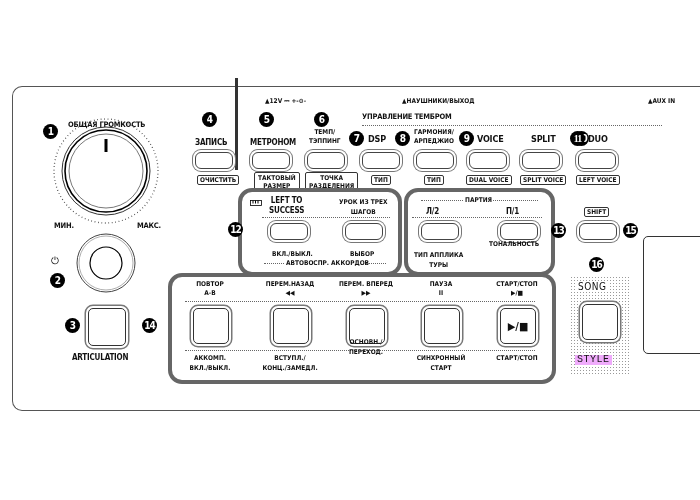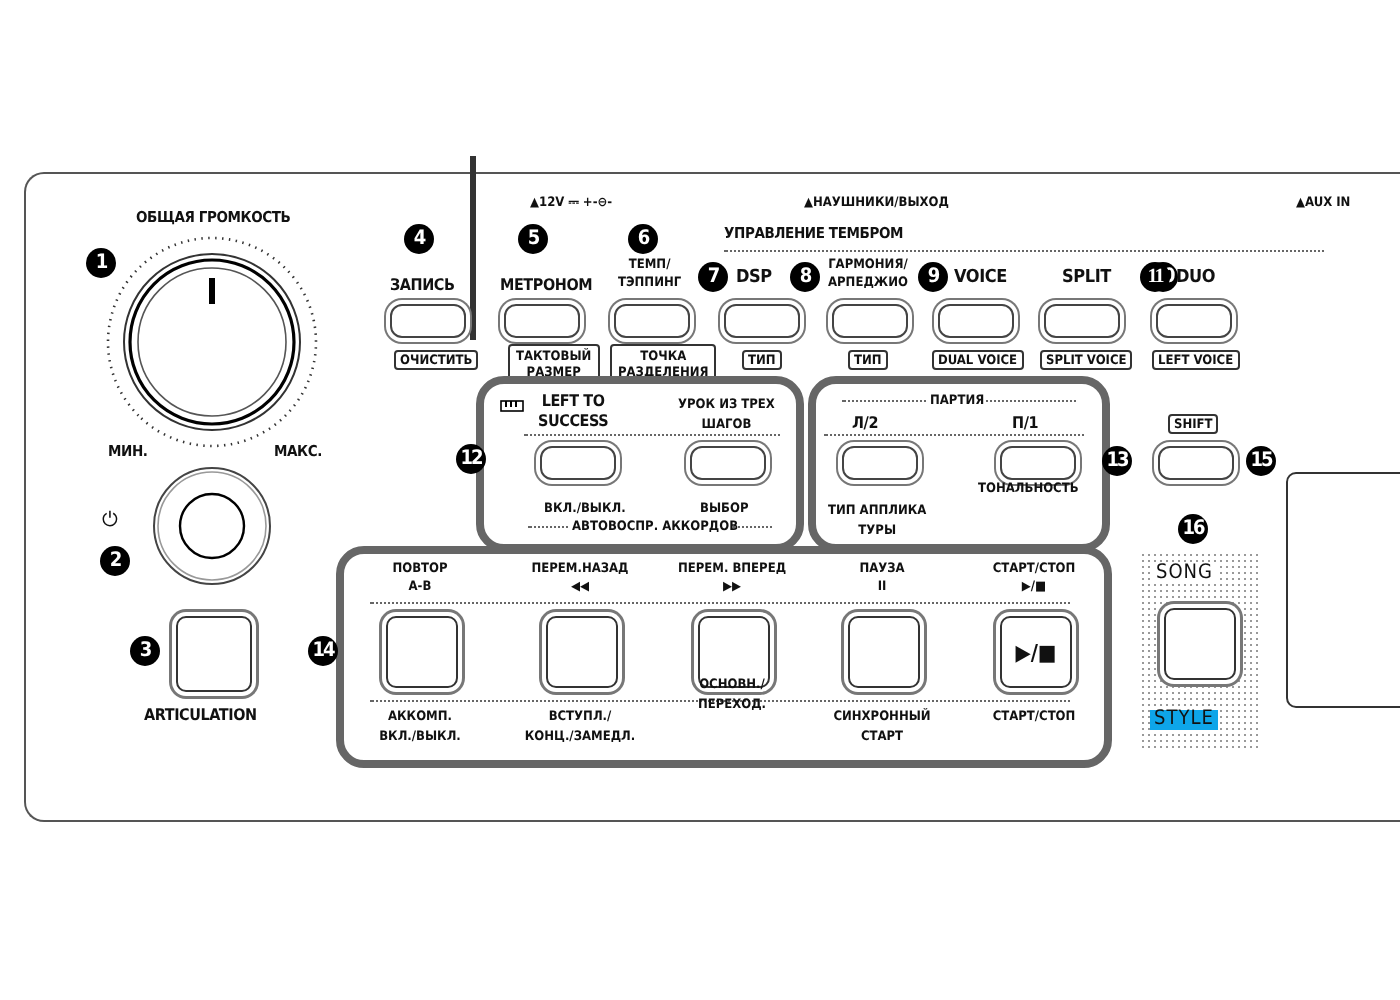--- a/index.html
+++ b/index.html
@@ -34,21 +34,21 @@
 <div class="leader-dot"></div>
 
 <div class="panel"></div>
 
 <div class="leader" style="top:78px;"></div>
 
 <div class="lbl-sm" style="left:265px;top:97px;font-weight:bold;">▲12V ⎓  +-⊖-</div>
 <div class="lbl-sm" style="left:402px;top:97px;font-weight:bold;">▲НАУШНИКИ/ВЫХОД</div>
 <div class="lbl-sm" style="left:648px;top:97px;font-weight:bold;">▲AUX IN</div>
 
-<div class="lbl" style="left:68px;top:104px;font-size:7.5px;">ОБЩАЯ ГРОМКОСТЬ</div>
+<div class="lbl" style="left:68px;top:120px;font-size:7.5px;">ОБЩАЯ ГРОМКОСТЬ</div>
 <div class="num" style="left:43px;top:124px;">1</div>
 <svg class="abs" style="left:50px;top:115px;" width="112" height="112">
   <circle cx="56" cy="56" r="52" fill="none" stroke="#333" stroke-width="1.3" stroke-dasharray="0.8 3" transform="rotate(135 56 56)" pathLength="360"></circle>
   <circle cx="56" cy="56" r="44" fill="#fff" stroke="#333" stroke-width="1"></circle>
   <circle cx="56" cy="56" r="41" fill="none" stroke="#000" stroke-width="1.6"></circle>
   <circle cx="56" cy="56" r="37" fill="none" stroke="#555" stroke-width="0.8"></circle>
   <rect x="54.5" y="24" width="3" height="13" fill="#000"></rect>
 </svg>
 <div class="lbl" style="left:54px;top:221px;font-size:7.5px;">МИН.</div>
 <div class="lbl" style="left:137px;top:221px;font-size:7.5px;">МАКС.</div>
@@ -159,21 +159,21 @@
   <div>ТУРЫ</div>
 </div>
 <div class="lbl-sm" style="left:489px;top:240px;font-weight:bold;">ТОНАЛЬНОСТЬ</div>
 <div class="num" style="left:551px;top:223px;">13</div>
 
 <div class="boxlbl" style="left:584px;top:207px;">SHIFT</div>
 <div class="btn" style="left:579px;top:223px;width:36px;height:15px;"></div>
 <div class="num" style="left:623px;top:223px;">15</div>
 
 <div class="group" style="left:168px;top:273px;width:380px;height:103px;"></div>
-<div class="num" style="left:154px;top:318px;">14</div>
+<div class="num" style="left:142px;top:318px;">14</div>
 <div class="dots-h" style="left:185px;top:301px;width:350px;"></div>
 <div class="dots-h" style="left:185px;top:350px;width:350px;"></div>
 
 <div id="transport-buttons">
     <div class="lbl-sm" style="left: 175px; top: 280px; width: 70px; font-weight: bold; line-height: 9px;">
       <div>ПОВТОР</div>
                      <div>A-B</div>
     </div>
     <div class="sqbtn" style="left: 193px; top: 308px; width: 34px; height: 34px; display: flex; align-items: center; justify-content: center; font-size: 11px; font-weight: bold;"></div>
     <div class="lbl-sm" style="left: 170px; top: 353px; width: 80px; font-weight: bold; line-height: 10px;">
@@ -215,15 +215,15 @@
     <div class="lbl-sm" style="left: 477px; top: 353px; width: 80px; font-weight: bold; line-height: 10px;">
       <div>СТАРТ/СТОП</div>
                      <div></div>
     </div>
   </div>
 
 <div class="num" style="left:589px;top:257px;">16</div>
 <div class="stipple" style="left:570px;top:276px;width:60px;height:99px;"></div>
 <div class="lbl" style="left:576px;top:282px;font-size:10px;font-weight:normal;background:#fff;padding:0 2px;letter-spacing:0.5px;">SONG</div>
 <div class="sqbtn" style="left:582px;top:304px;width:34px;height:34px;"></div>
-<div class="lbl" style="left:575px;top:355px;font-size:10px;font-weight:normal;background:#0ea5e9;padding:0 2px;letter-spacing:0.5px;">STYLE</div>
+<div class="lbl" style="left:575px;top:355px;font-size:10px;font-weight:normal;background:#f0abfc;padding:0 2px;letter-spacing:0.5px;font-family:Liberation Mono, monospace;">STYLE</div>
 
 <div class="display"></div>
 
 </body></html>

